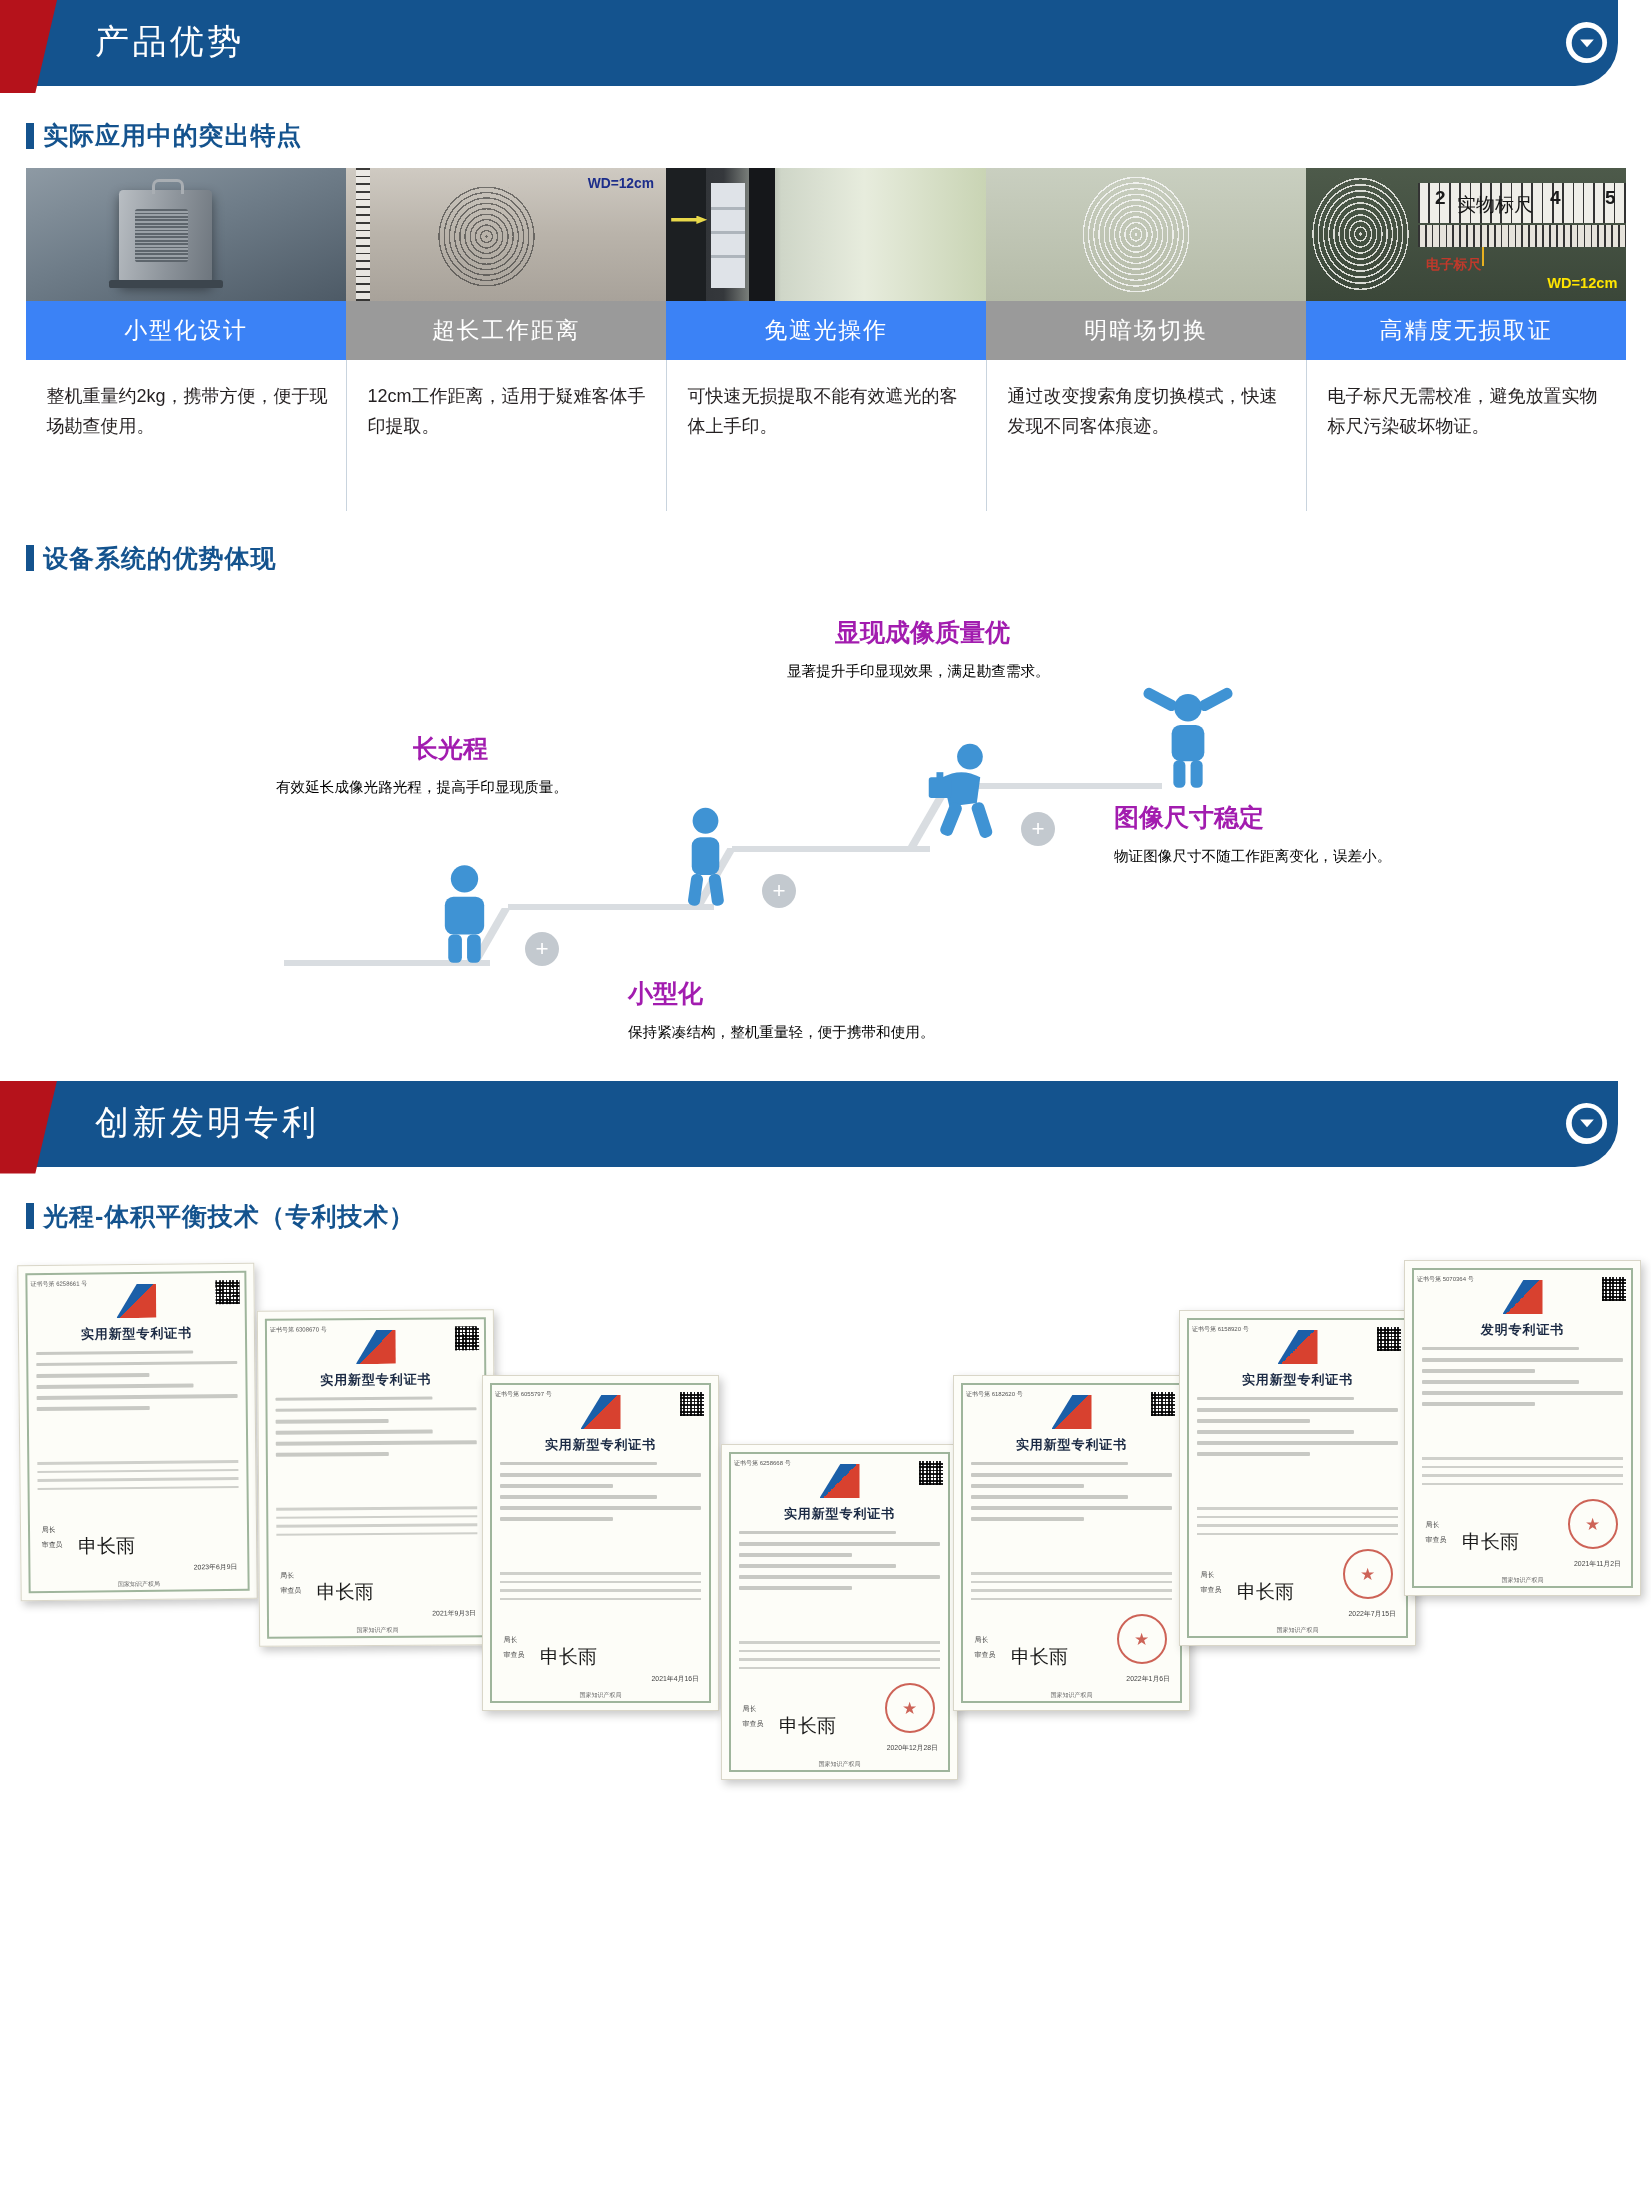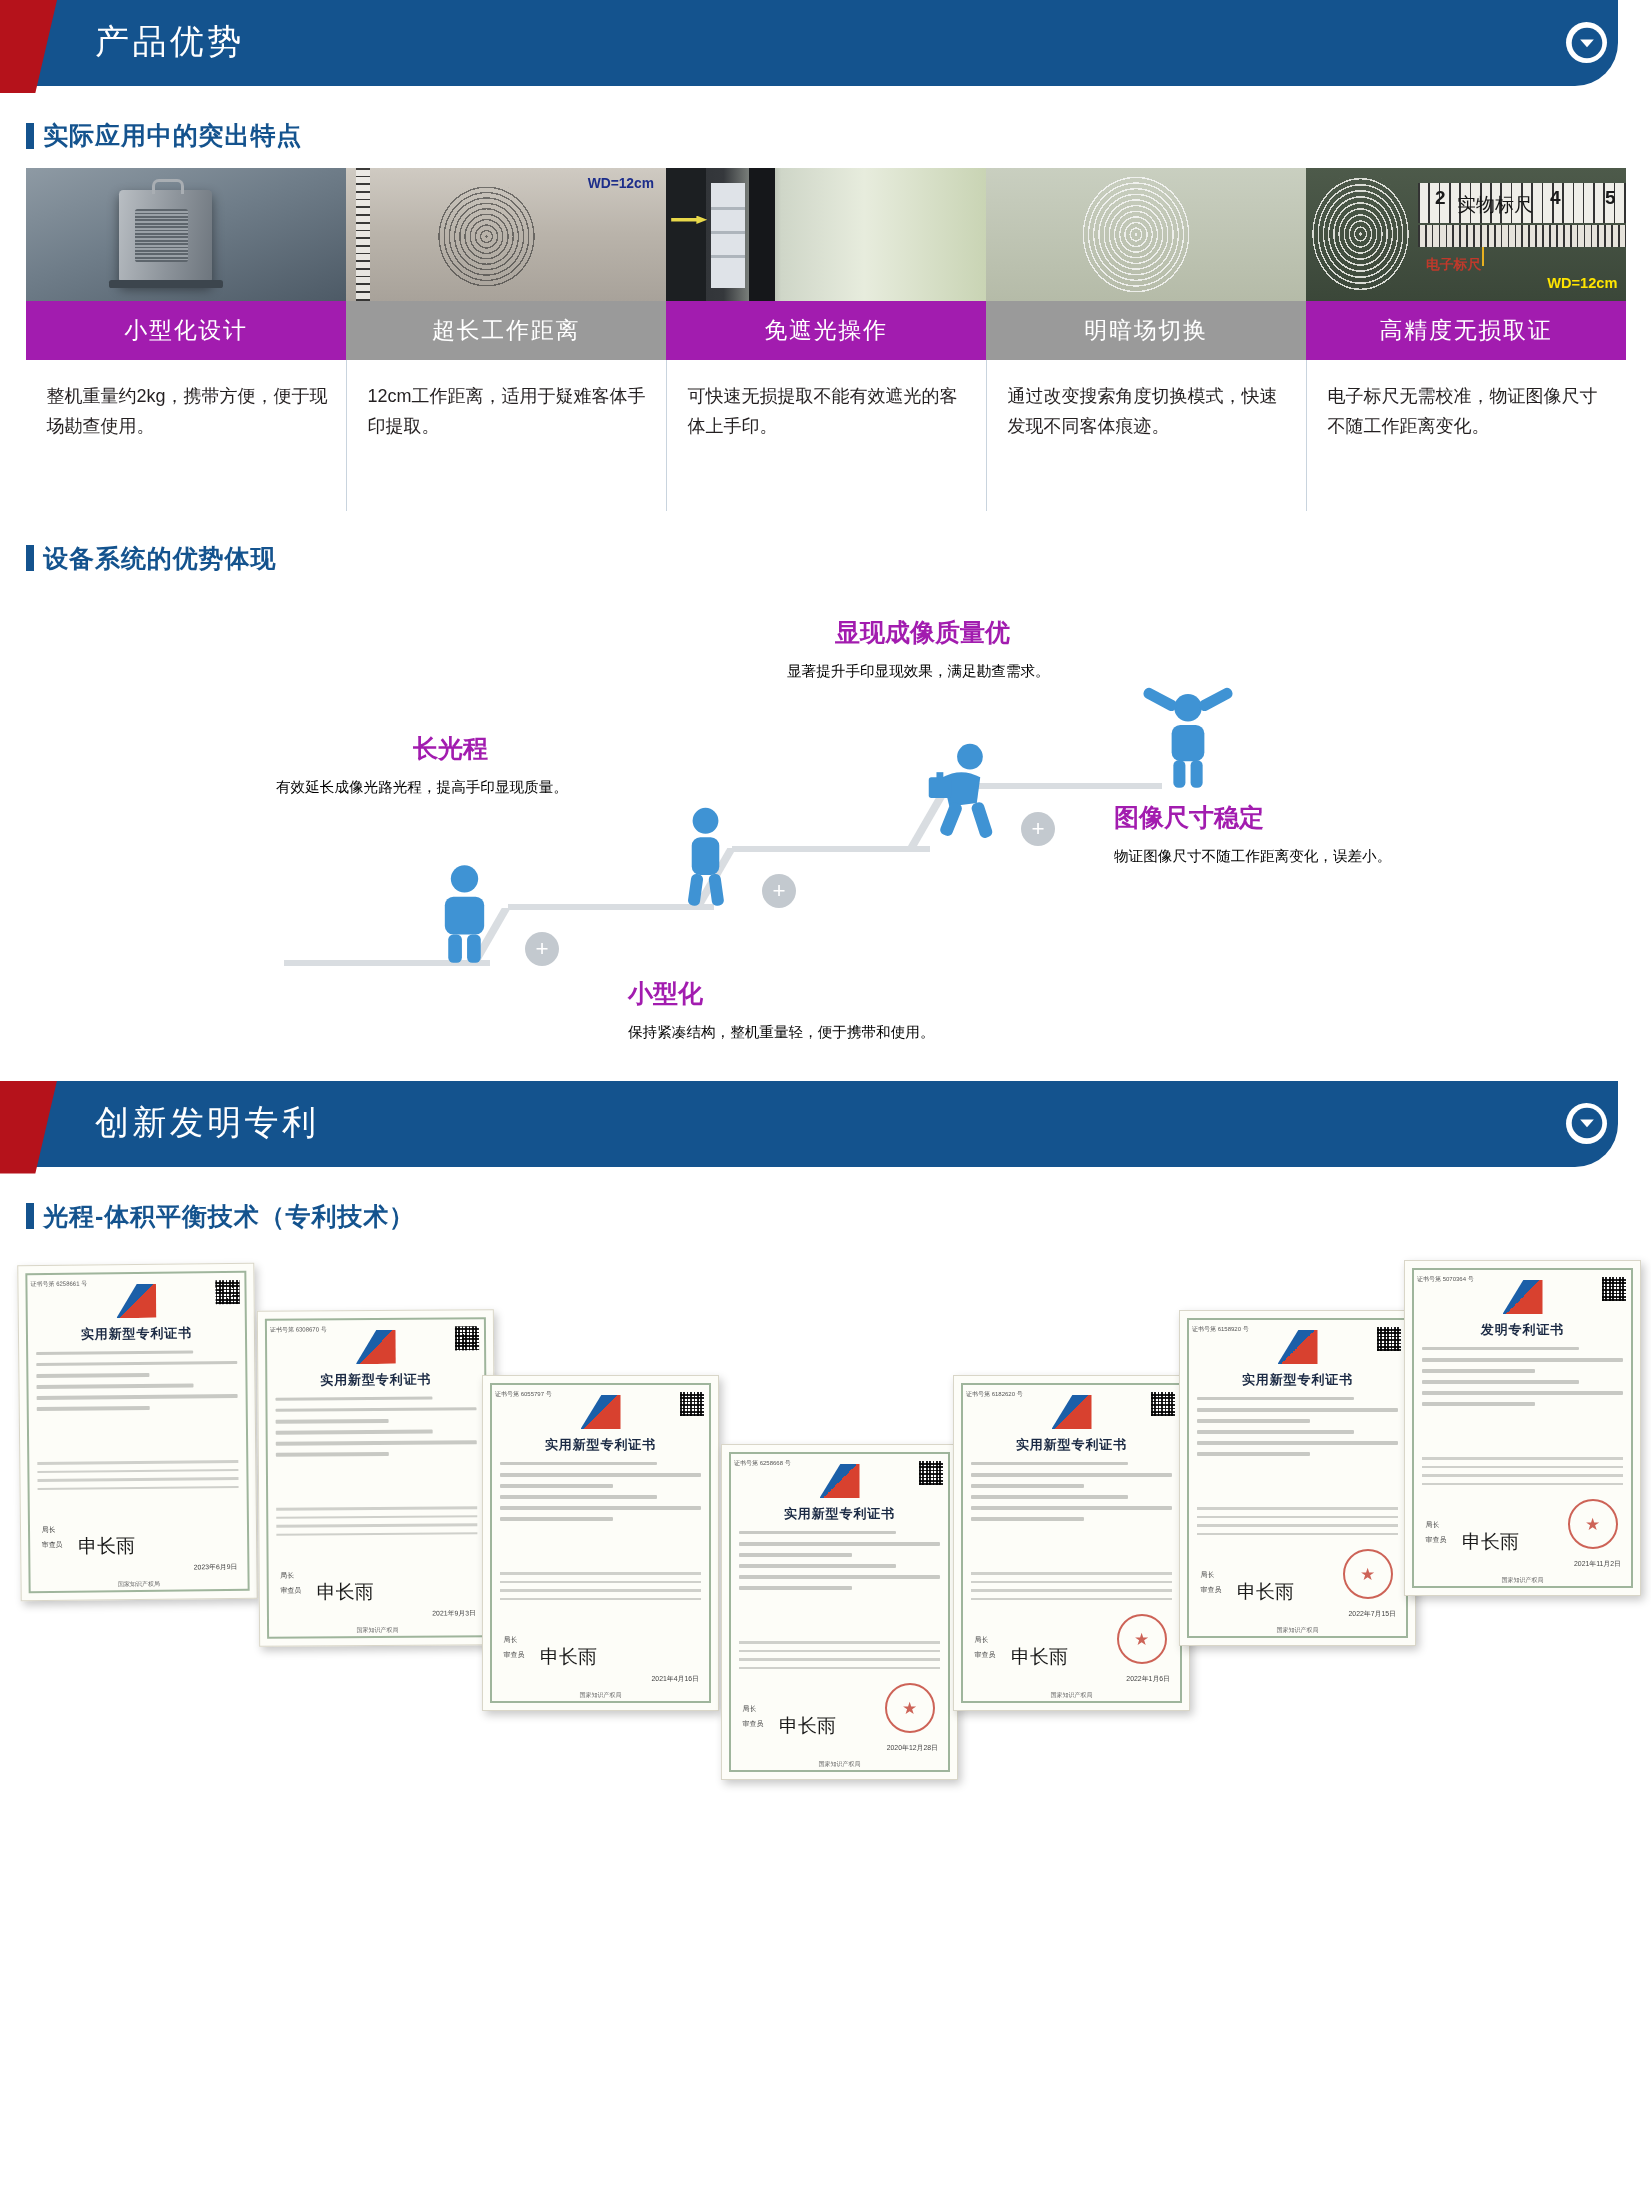--- a/index.html
+++ b/index.html
@@ -97,21 +97,21 @@
   }
   .fcap {
     height: 59px;
     display: flex;
     align-items: center;
     justify-content: center;
     color: #ffffff;
     font-size: 23px;
     letter-spacing: 1.7px;
   }
-  .c-blue { background: #a21caf; }
+  .c-blue { background: #3b82f6; }
   .c-gray { background: #9a9a9a; }
   .fbody {
     height: 151px;
     padding: 22.4px 17px 0 20.6px;
     font-size: 18px;
     line-height: 1.65;
     color: #231f20;
   }
 
   
@@ -328,21 +328,21 @@
       <div class="ruler-h2"></div>
       <div class="rnum" style="left:129px">2</div>
       <div class="shiwu">实物标尺</div>
       <div class="rnum" style="left:244px">4</div>
       <div class="rnum" style="left:299px">5</div>
       <div class="eline"></div>
       <div class="dianzi">电子标尺</div>
       <div class="wd2">WD=12cm</div>
     </div>
     <div class="fcap c-blue">高精度无损取证</div>
-    <div class="fbody">电子标尺无需校准，物证图像尺寸不随工作距离变化。</div>
+    <div class="fbody">电子标尺无需校准，避免放置实物标尺污染破坏物证。</div>
   </div>
 
 </div>
 
 <div class="subhead" style="margin-top:31px">
   <div class="tick"></div>
   <div class="txt">设备系统的优势体现</div>
 </div>
 
 <div class="stair">

